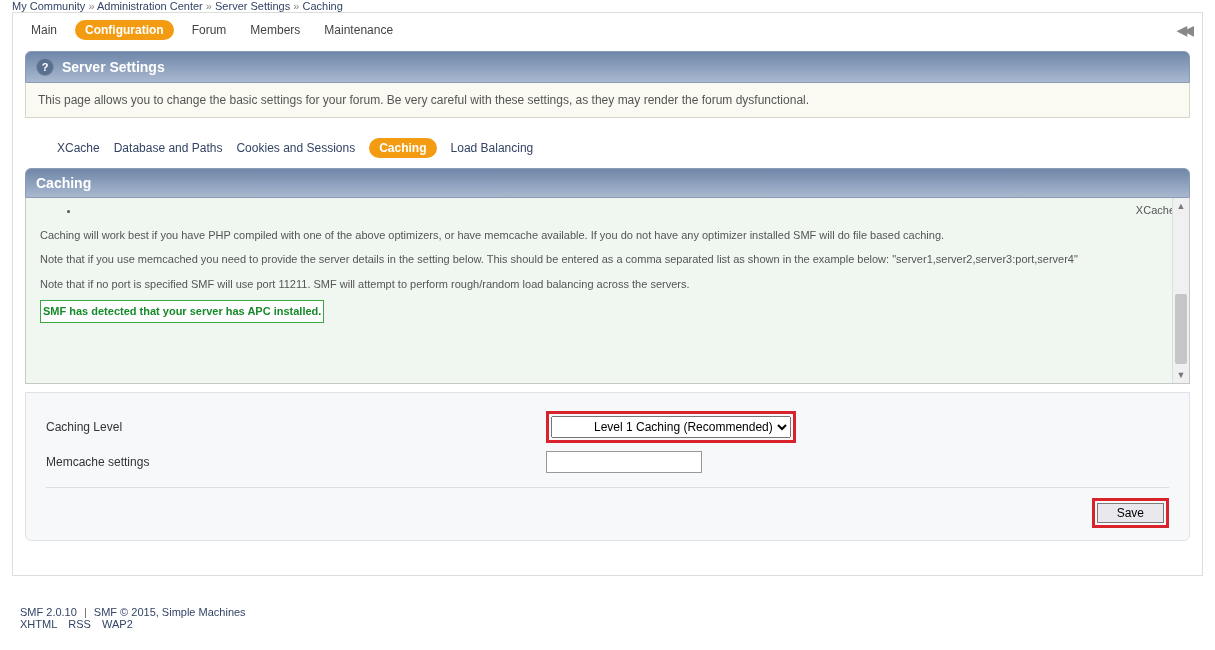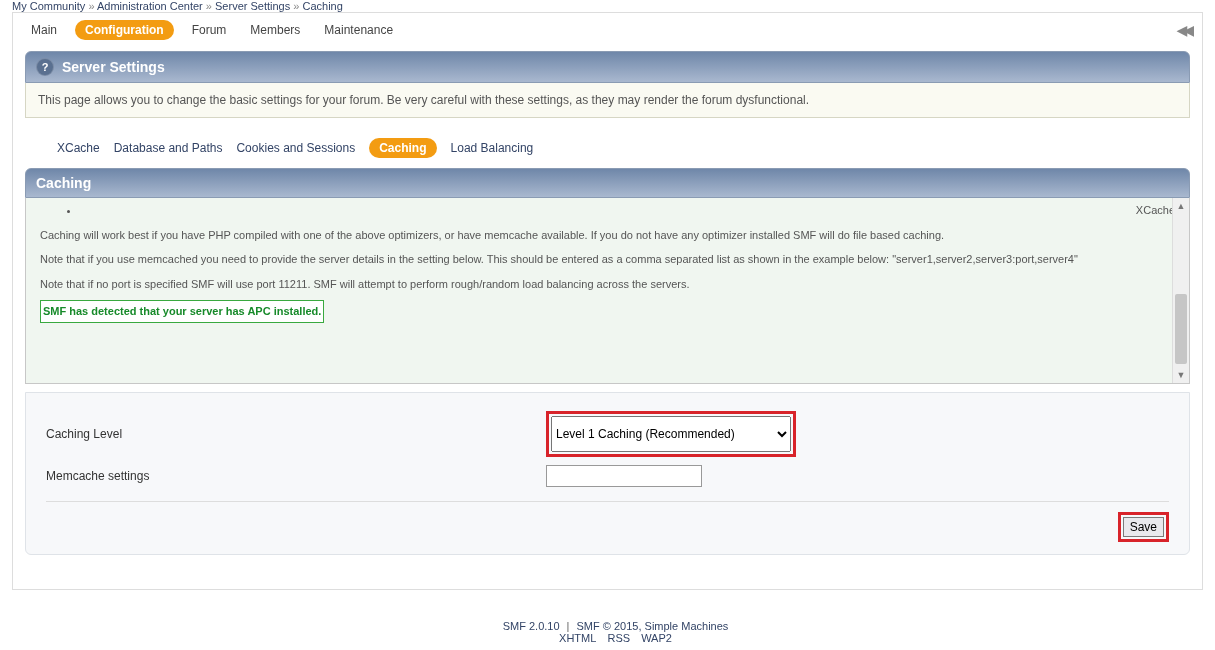--- a/index.html
+++ b/index.html
@@ -187,22 +187,23 @@
     width: 500px;
     color: #333;
     font-size: 12px;
   }
   .selectwrap {
     border: 3px solid #d8232a;
     padding: 2px;
   }
   select {
     width: 240px;
-    height: 36px;
-    font-size: 12px;
+    height: 22px;
+    font-size: 12px;
+    padding-left: 38px;
   }
   input[type=text].mem {
     width: 150px;
     height: 18px;
     border: 1px solid #999;
     font-size: 12px;
   }
   hr.sep {
     border: none;
     border-top: 1px solid #ddd;
@@ -210,28 +211,28 @@
   }
   .saverow {
     display: flex;
     justify-content: flex-end;
   }
   .savewrap {
     border: 3px solid #d8232a;
     padding: 2px;
   }
   .savebtn {
-    padding: 2px 6px;
+    padding: 2px 19px;
     font-size: 12px;
     background: #e9e9ed;
     border: 1px solid #7a7a7a;
     cursor: pointer;
   }
   .footer {
-    text-align: center;
+    text-align: left;
     color: #666;
     font-size: 11px;
     padding: 30px 0 10px 16px;
   }
   .footer a { color: #334466; margin: 0 4px; }
   .outercard {
     border: 1px solid #ddd;
     border-radius: 0;
     padding-bottom: 4px;
     background: #fff;

